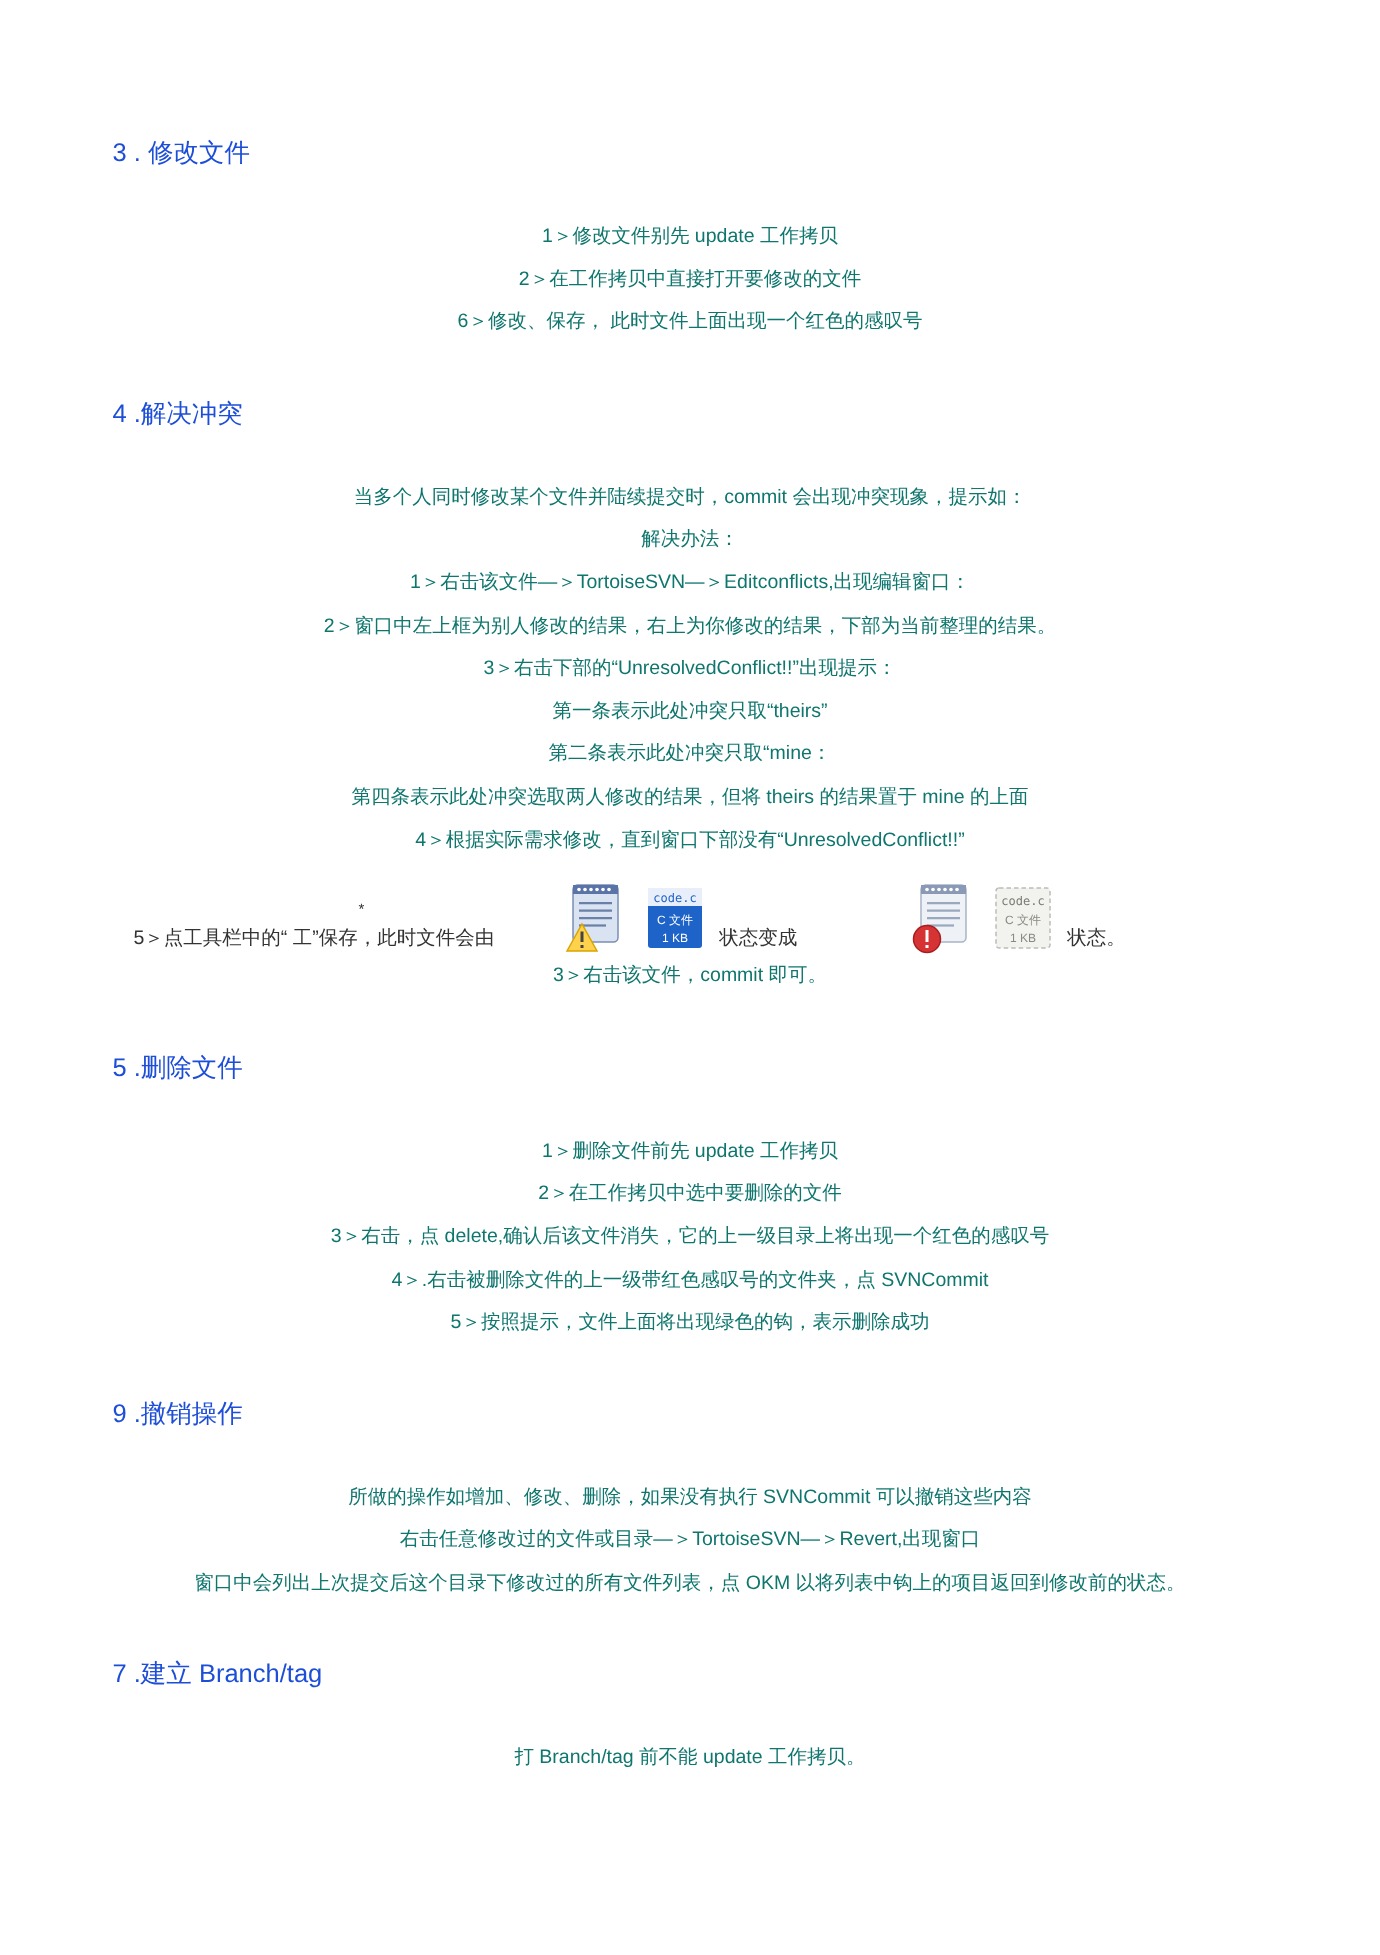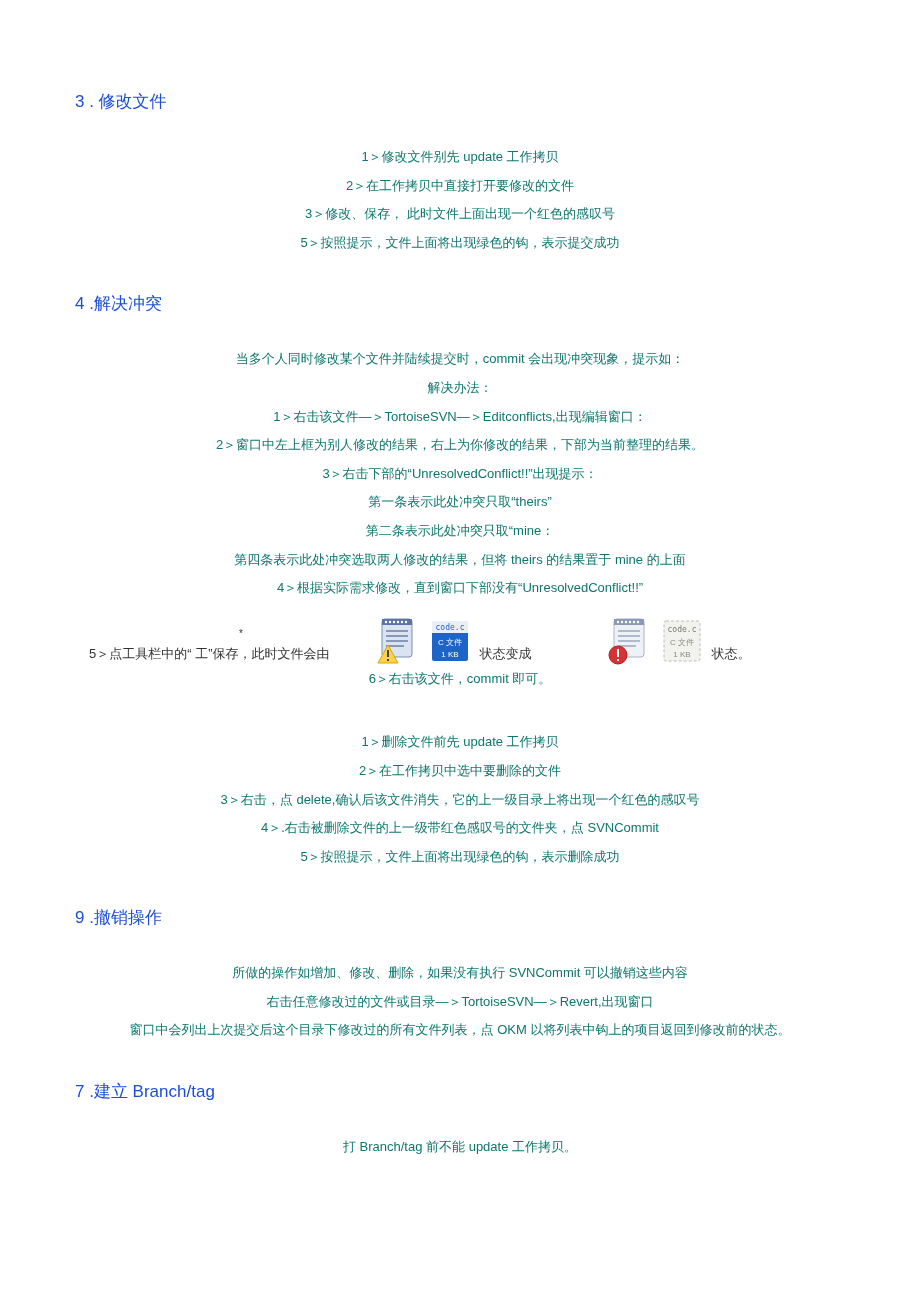--- a/index.html
+++ b/index.html
@@ -49,22 +49,21 @@
   .spacer { flex: 0 0 auto; }
 </style>
 </head>
 <body>
 
 <div class="page">
 
   <h2 class="section-title">3 . 修改文件</h2>
   <p class="line">1＞修改文件别先 update 工作拷贝</p>
   <p class="line">2＞在工作拷贝中直接打开要修改的文件</p>
-  <p class="line">3＞修改、保存，  此时文件上面出现一个红色的感叹号</p>
-  <p class="line">5＞按照提示，文件上面将出现绿色的钩，表示提交成功</p>
+  <p class="line">6＞修改、保存，  此时文件上面出现一个红色的感叹号</p>
 
   <div class="section-gap"></div>
 
   <h2 class="section-title">4 .解决冲突</h2>
   <p class="line">当多个人同时修改某个文件并陆续提交时，commit 会出现冲突现象，提示如：</p>
   <p class="line">解决办法：</p>
   <p class="line">1＞右击该文件—＞TortoiseSVN—＞Editconflicts,出现编辑窗口：</p>
   <p class="line">2＞窗口中左上框为别人修改的结果，右上为你修改的结果，下部为当前整理的结果。</p>
   <p class="line">3＞右击下部的“UnresolvedConflict!!”出现提示：</p>
   <p class="line">第一条表示此处冲突只取“theirs”</p>
@@ -141,24 +140,25 @@
         <rect x="4" y="4" width="36" height="40" rx="2" fill="#f2f2ef" stroke="#bdbcb6" stroke-dasharray="3 2"></rect>
         <text x="22" y="15" font-size="8" text-anchor="middle" fill="#7a7a72" font-family="monospace">code.c</text>
         <text x="22" y="28" font-size="8" text-anchor="middle" fill="#8a8a82" font-family="sans-serif">C 文件</text>
         <text x="22" y="40" font-size="8" text-anchor="middle" fill="#8a8a82" font-family="sans-serif">1 KB</text>
       </svg>
     </span>
 
     <span class="text-chunk">状态。</span>
   </div>
 
-  <p class="line">6＞右击该文件，commit 即可。</p>
+  <p class="line">3＞右击该文件，commit 即可。</p>
 
   <div class="section-gap"></div>
 
+  <h2 class="section-title">5 .删除文件</h2>
   <p class="line">1＞删除文件前先 update 工作拷贝</p>
   <p class="line">2＞在工作拷贝中选中要删除的文件</p>
   <p class="line">3＞右击，点 delete,确认后该文件消失，它的上一级目录上将出现一个红色的感叹号</p>
   <p class="line">4＞.右击被删除文件的上一级带红色感叹号的文件夹，点 SVNCommit</p>
   <p class="line">5＞按照提示，文件上面将出现绿色的钩，表示删除成功</p>
 
   <div class="section-gap"></div>
 
   <h2 class="section-title">9 .撤销操作</h2>
   <p class="line">所做的操作如增加、修改、删除，如果没有执行 SVNCommit 可以撤销这些内容</p>

